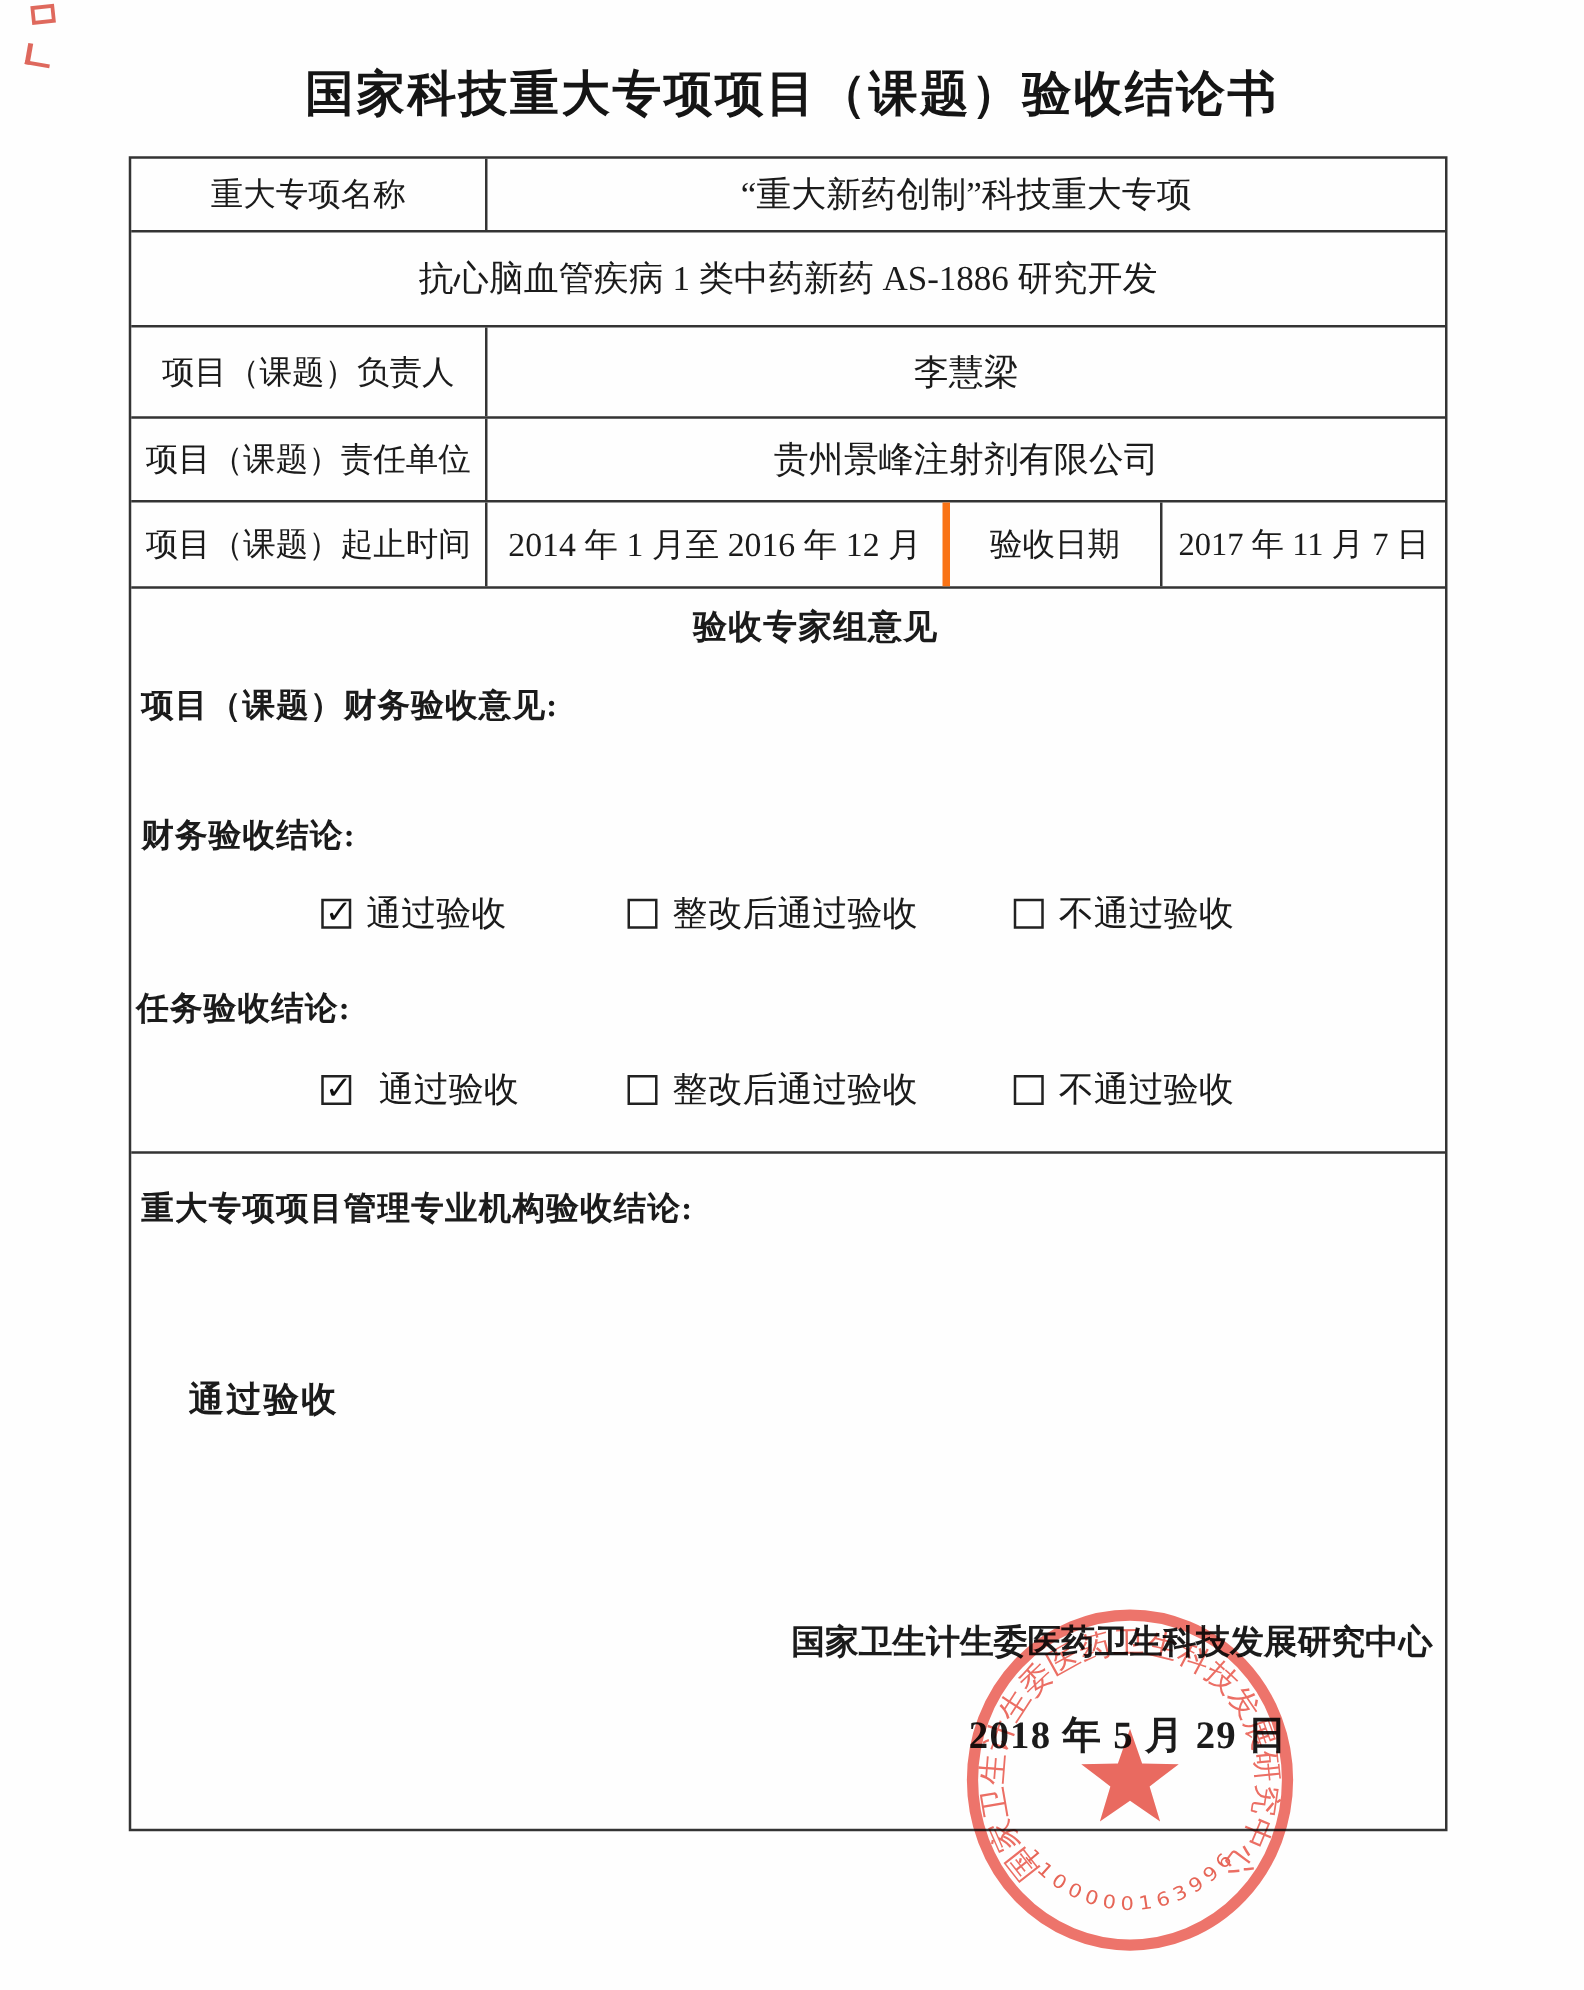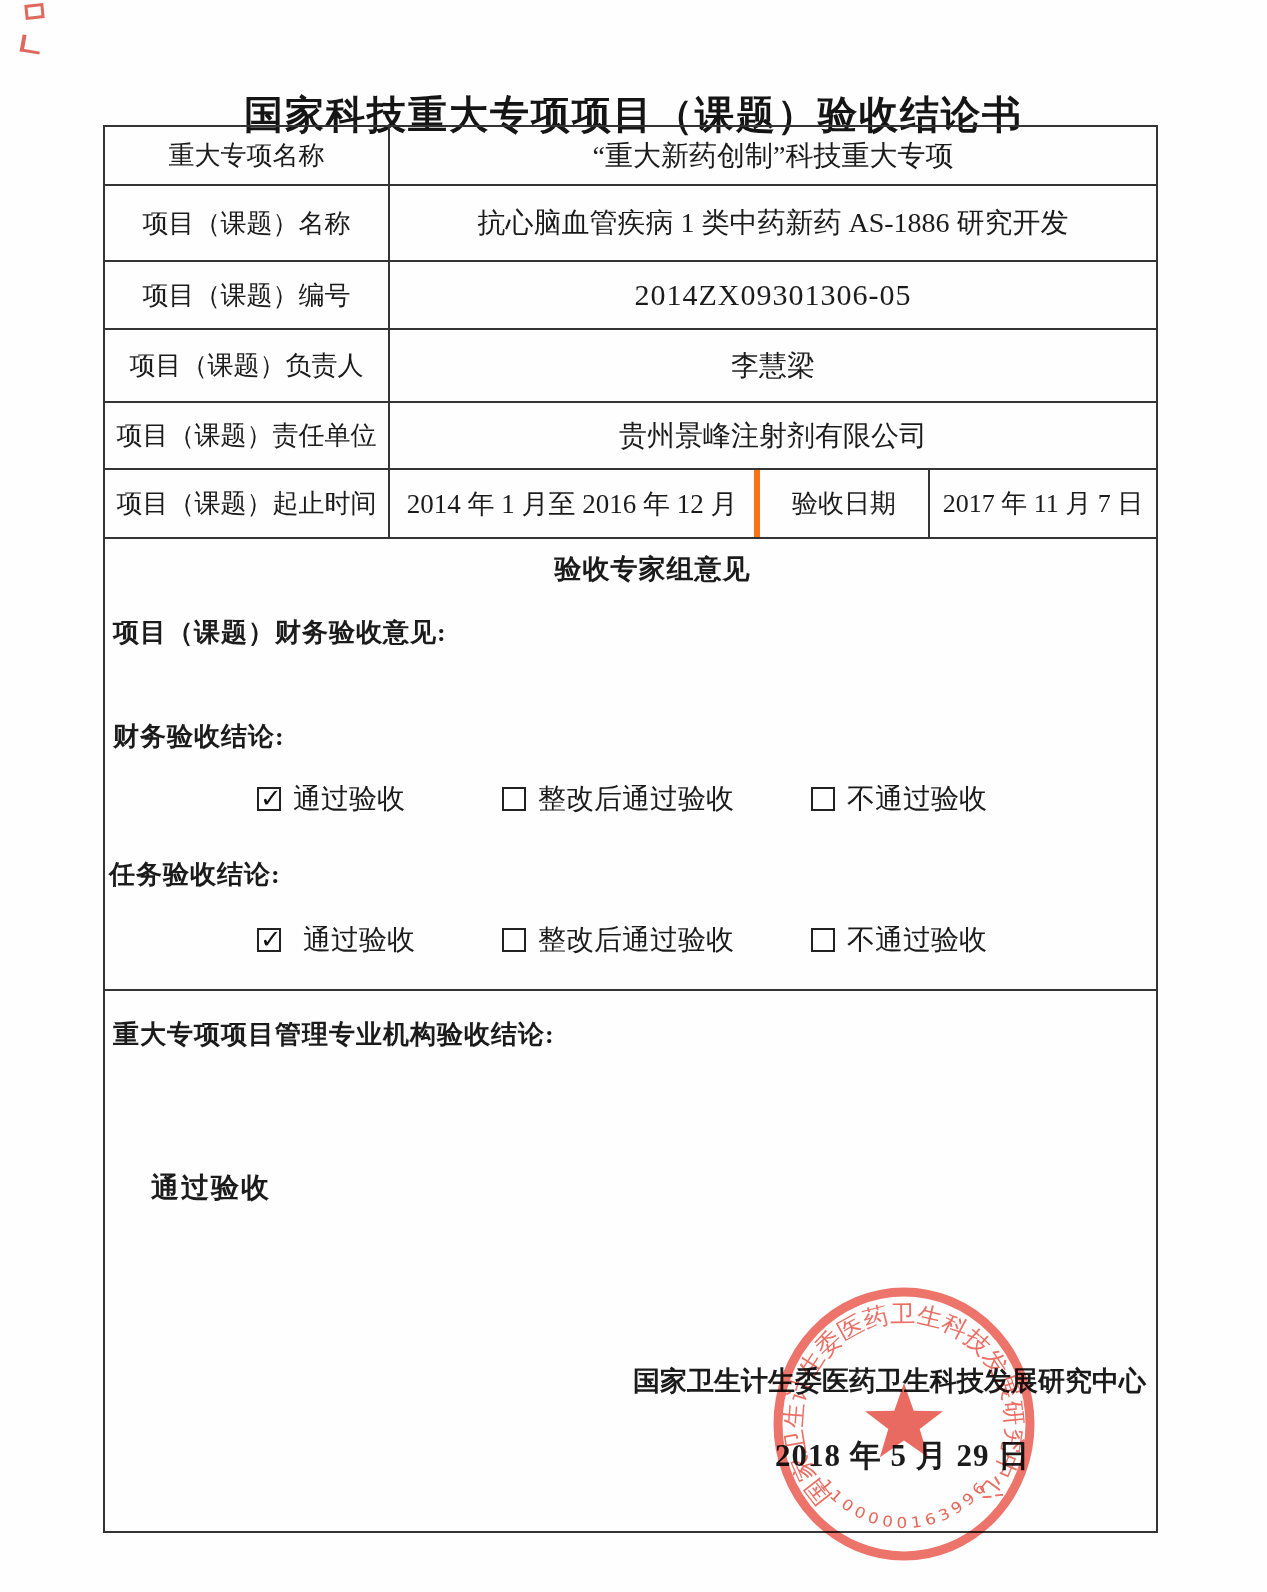--- a/index.html
+++ b/index.html
@@ -5,21 +5,21 @@
   * { margin:0; padding:0; box-sizing:border-box; }
   html,body { background:#ffffff; }
   .page {
     position:relative; width:1267px; height:1592px; background:#fefefe;
     font-family:"Liberation Serif","DejaVu Serif",serif; color:#1b1b1b;
     overflow:hidden;
   }
   .title {
     position:absolute; top:48px; left:0; width:100%; text-align:center;
     font-family:"Liberation Sans","DejaVu Sans",sans-serif;
-    font-size:39px; font-weight:bold; letter-spacing:2px; color:#151515;margin-top:40px;
+    font-size:39px; font-weight:bold; letter-spacing:2px; color:#151515;
   }
   
   .mark1 { position:absolute; left:25px; top:4px; width:19px; height:15px;
     border:3px solid #d94f41; transform:rotate(-6deg); opacity:.85; }
   .mark2 { position:absolute; left:21px; top:36px; width:20px; height:17px;
     border-left:4px solid #d94f41; border-bottom:3px solid #d94f41;
     transform:rotate(10deg); opacity:.85; }
 
   .tbl {
     position:absolute; left:103px; top:125px; width:1055px;
@@ -76,28 +76,23 @@
   <div class="title">国家科技重大专项项目（课题）验收结论书</div>
 
   <div class="tbl">
 
     <div class="row" style="height:59px">
       <div class="cell lbl">重大专项名称</div>
       <div class="cell val">“重大新药创制”科技重大专项</div>
     </div>
 
     <div class="row" style="height:76px">
-      <div class="cell lbl">项目（课题）名称</div>
       <div class="cell val">抗心脑血管疾病 1 类中药新药 AS-1886 研究开发</div>
     </div>
 
-    <div class="row" style="height:68px">
-      <div class="cell lbl">项目（课题）编号</div>
-      <div class="cell val val-mono">2014ZX09301306-05</div>
-    </div>
 
     <div class="row" style="height:73px">
       <div class="cell lbl">项目（课题）负责人</div>
       <div class="cell val">李慧梁</div>
     </div>
 
     <div class="row" style="height:67px">
       <div class="cell lbl">项目（课题）责任单位</div>
       <div class="cell val">贵州景峰注射剂有限公司</div>
     </div>

